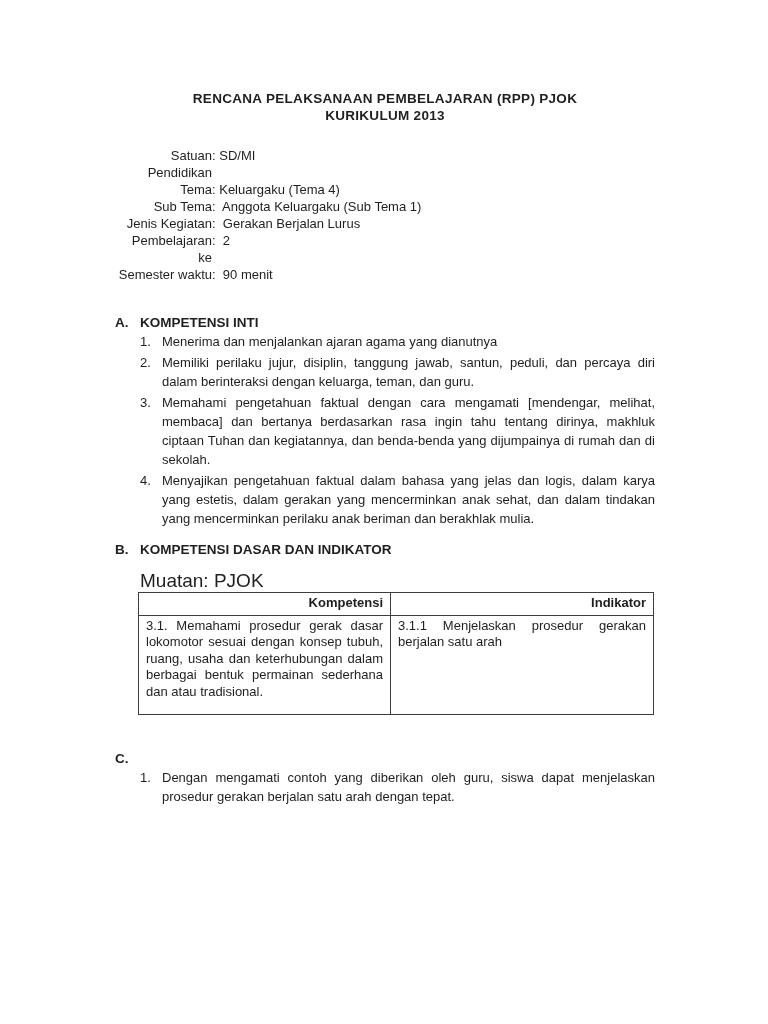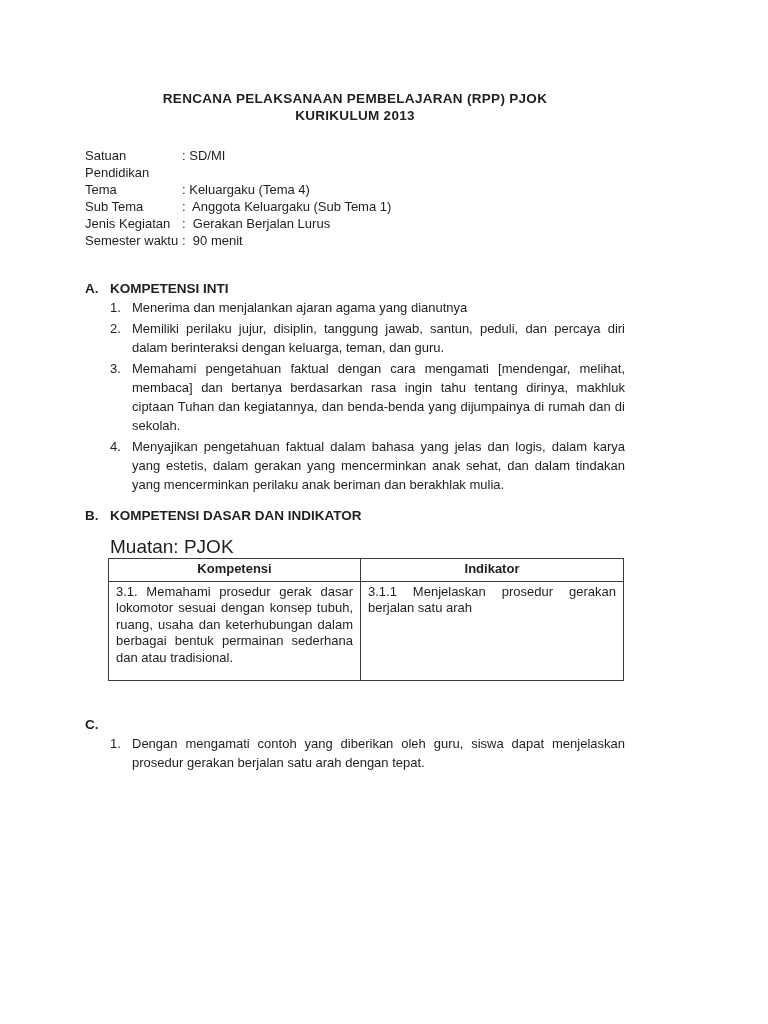--- a/index.html
+++ b/index.html
@@ -9,21 +9,21 @@
   }
   body {
     width: 768px;
     height: 1024px;
     font-family: "Liberation Sans", "DejaVu Sans", sans-serif;
     color: #1f1f1f;
     overflow: hidden;
   }
   .doc {
     box-sizing: content-box;
-    padding: 90px 113px 0 85px;
+    padding: 90px 113px 0 115px;
     width: 540px;
   }
   .title-block {
     text-align: center;
   }
   .doc-title {
     font-size: 13.5px;
     line-height: 17px;
     font-weight: bold;
     letter-spacing: 0.3px;
@@ -32,20 +32,21 @@
     margin-top: 23px;
   }
   .meta-row {
     display: flex;
     font-size: 13px;
     line-height: 17px;
   }
   .meta-label {
     width: 97px;
     flex-shrink: 0;
+    text-align: right;
   }
   .meta-value {
     white-space: pre;
   }
   .section-a { margin-top: 30px; }
   .section-b { margin-top: 12px; }
   .section-c { margin-top: 34px; }
   .sec-heading {
     display: flex;
     font-size: 13.5px;
@@ -88,21 +89,21 @@
   .kd-table col.col-k { width: 252px; }
   .kd-table col.col-i { width: 263px; }
   .kd-table th, .kd-table td {
     border: 1.5px solid #3c3c3c;
     font-size: 13px;
     line-height: 16.5px;
     vertical-align: top;
     padding: 2px 7px 3px 7px;
   }
   .kd-table th {
-    text-align: center;
+    text-align: right;
     font-weight: bold;
   }
   .kd-table td {
     text-align: justify;
   }
   .kd-table tr.row-tall td {
     padding-bottom: 14px;
   }
 </style>
 </head>
@@ -124,20 +125,24 @@
       <span class="meta-label">Tema</span>
       <span class="meta-value">: Keluargaku (Tema 4)</span>
     </div>
     <div class="meta-row">
       <span class="meta-label">Sub Tema</span>
       <span class="meta-value">:  Anggota Keluargaku (Sub Tema 1)</span>
     </div>
     <div class="meta-row">
       <span class="meta-label">Jenis Kegiatan</span>
       <span class="meta-value">:  Gerakan Berjalan Lurus</span>
+    </div>
+    <div class="meta-row">
+      <span class="meta-label">Pembelajaran ke</span>
+      <span class="meta-value">:  2</span>
     </div>
     <div class="meta-row">
       <span class="meta-label">Semester waktu</span>
       <span class="meta-value">:  90 menit</span>
     </div>
   </div>
 
   <div class="section-a">
     <div class="sec-heading">
       <span class="sec-letter">A.</span>

